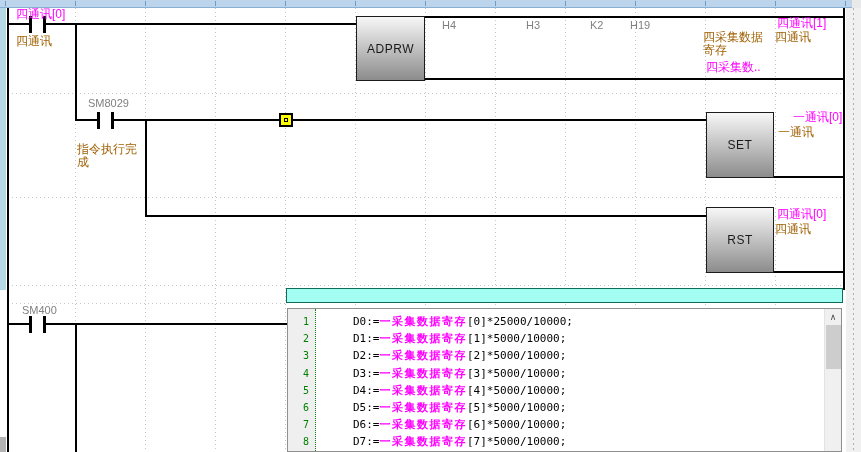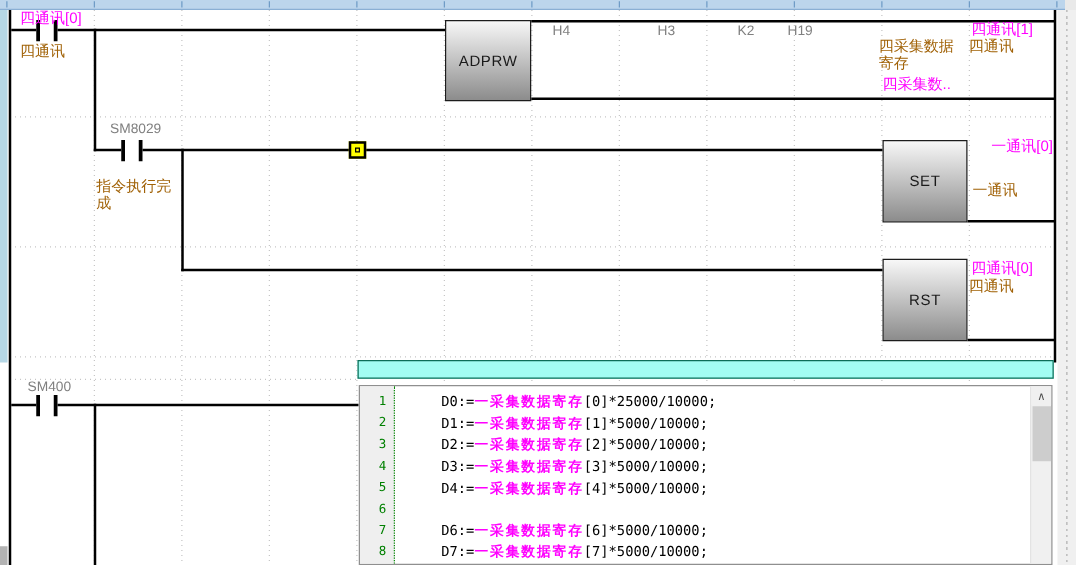--- a/index.html
+++ b/index.html
@@ -155,21 +155,21 @@
   <div class="wire" style="left:145px;top:119px;width:2px;height:98px;"></div>
   <div class="wire" style="left:145px;top:215px;width:561px;height:2px;"></div>
 
   <div class="cursor">
       <i></i>
     </div>
 
   <div class="ibox" style="left:706px;top:112px;width:68px;height:66px;">SET</div>
   <div class="wire" style="left:774px;top:176px;width:70px;height:2px;"></div>
   <div class="lbl-m" style="left:770px;top:111px;margin-left:23px;">一通讯[0]</div>
-  <div class="lbl-g" style="left:778px;top:126px;margin-top:20px;">一通讯</div>
+  <div class="lbl-g" style="left:778px;top:126px;">一通讯</div>
 
   <div class="ibox" style="left:706px;top:207px;width:68px;height:66px;">RST</div>
   <div class="wire" style="left:774px;top:271px;width:70px;height:2px;"></div>
   <div class="lbl-m" style="left:777px;top:208px;">四通讯[0]</div>
   <div class="lbl-g" style="left:775px;top:223px;">四通讯</div>
 
   <div class="lbl-d" style="left:22px;top:304px;">SM400</div>
   <div class="wire" style="left:9px;top:323px;width:20px;height:2px;"></div>
   <div>
     <div class="cbar" style="left:29px;top:316px;"></div>
@@ -198,20 +198,21 @@
         <div class="code-line">
     <span class="ln">4</span>
     <span class="code"><span>D3:=</span><span class="var">一采集数据寄存</span><span>[3]*5000/10000;</span></span>
   </div>
         <div class="code-line">
     <span class="ln">5</span>
     <span class="code"><span>D4:=</span><span class="var">一采集数据寄存</span><span>[4]*5000/10000;</span></span>
   </div>
         <div class="code-line">
     <span class="ln">6</span>
+    <span class="code"><span>D5:=</span><span class="var">一采集数据寄存</span><span>[5]*5000/10000;</span></span>
   </div>
         <div class="code-line">
     <span class="ln">7</span>
     <span class="code"><span>D6:=</span><span class="var">一采集数据寄存</span><span>[6]*5000/10000;</span></span>
   </div>
         <div class="code-line">
     <span class="ln">8</span>
     <span class="code"><span>D7:=</span><span class="var">一采集数据寄存</span><span>[7]*5000/10000;</span></span>
   </div>
         <div class="code-line">

